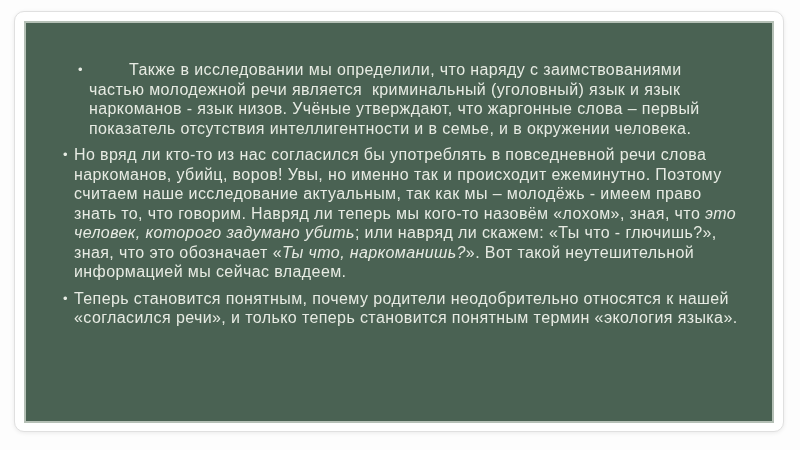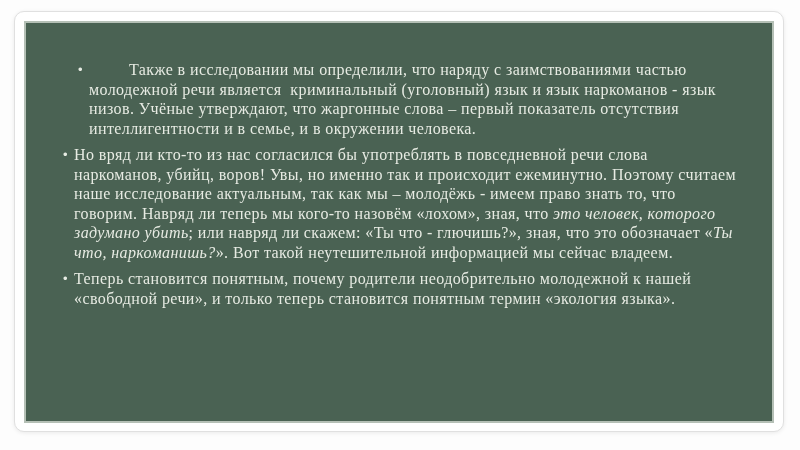--- a/index.html
+++ b/index.html
@@ -43,21 +43,20 @@
   .bullet.indent-first { margin-left: 15px; }
   .marker {
     flex: none;
     width: 11px;
     font-size: 13px;
     line-height: 19.5px;
   }
   .content {
     display: block;
     flex: 1 1 auto;
-    font-family: Liberation Serif, serif;
   }
   .indent-first .content { text-indent: 40px; }
   .seg { white-space: pre-wrap; }
   .seg.italic { font-style: italic; }
 </style>
 </head>
 <body>
 
 <div class="canvas">
   <div class="slide">
@@ -66,18 +65,18 @@
           <div class="bullet indent-first">
             <span class="marker">•</span>
             <span class="content"><span class="seg">Также в исследовании мы определили, что наряду с заимствованиями частью молодежной речи является  криминальный (уголовный) язык и язык наркоманов - язык низов. Учёные утверждают, что жаргонные слова – первый показатель отсутствия интеллигентности и в семье, и в окружении человека.</span></span>
           </div>
           <div class="bullet">
             <span class="marker">•</span>
             <span class="content"><span class="seg">Но вряд ли кто-то из нас согласился бы употреблять в повседневной речи слова наркоманов, убийц, воров! Увы, но именно так и происходит ежеминутно. Поэтому считаем наше исследование актуальным, так как мы – молодёжь - имеем право знать то, что говорим. Навряд ли теперь мы кого-то назовём «лохом», зная, что </span><span class="seg italic">это человек, которого задумано убить</span><span class="seg">; или навряд ли скажем: «Ты что - глючишь?», зная, что это обозначает «</span><span class="seg italic">Ты что, наркоманишь?</span><span class="seg">». Вот такой неутешительной информацией мы сейчас владеем.</span></span>
           </div>
           <div class="bullet">
             <span class="marker">•</span>
-            <span class="content"><span class="seg">Теперь становится понятным, почему родители неодобрительно молодежной к нашей «свободной речи», и только теперь становится понятным термин «экология языка».</span></span>
+            <span class="content"><span class="seg">Теперь становится понятным, почему родители неодобрительно относятся к нашей «согласился речи», и только теперь становится понятным термин «экология языка».</span></span>
           </div>
         </div>
     </div>
   </div>
 </div>
 
 </body></html>

